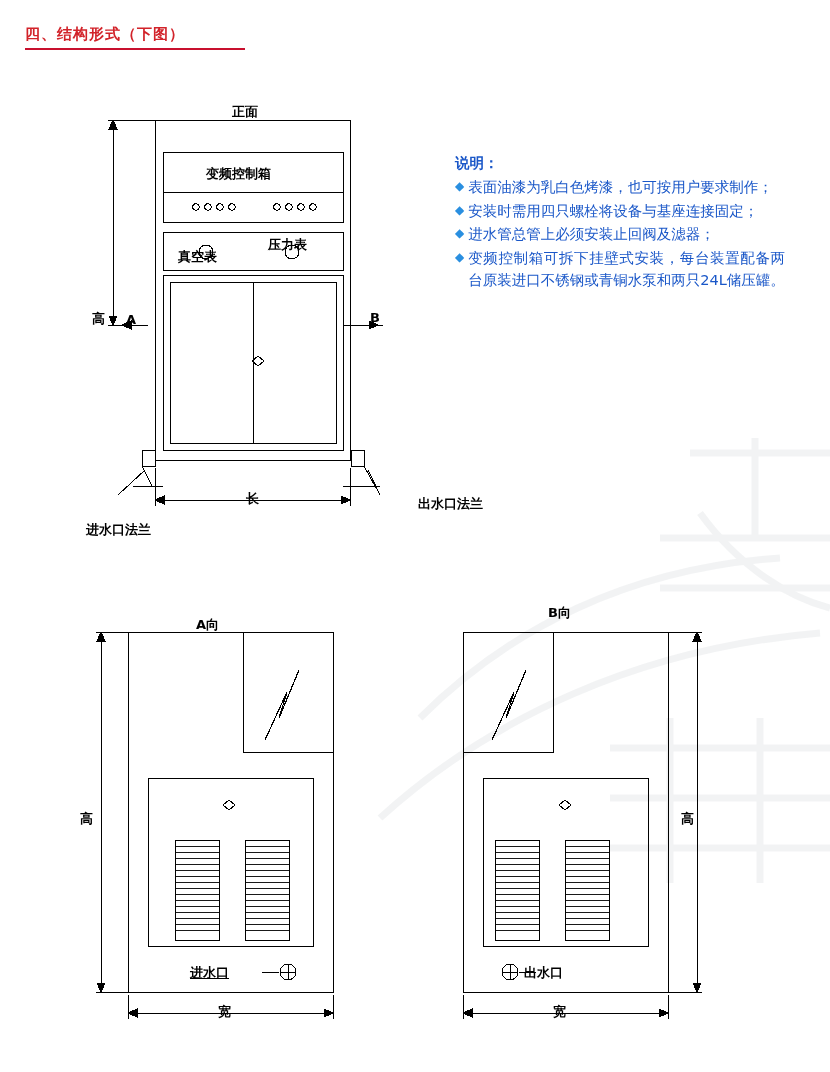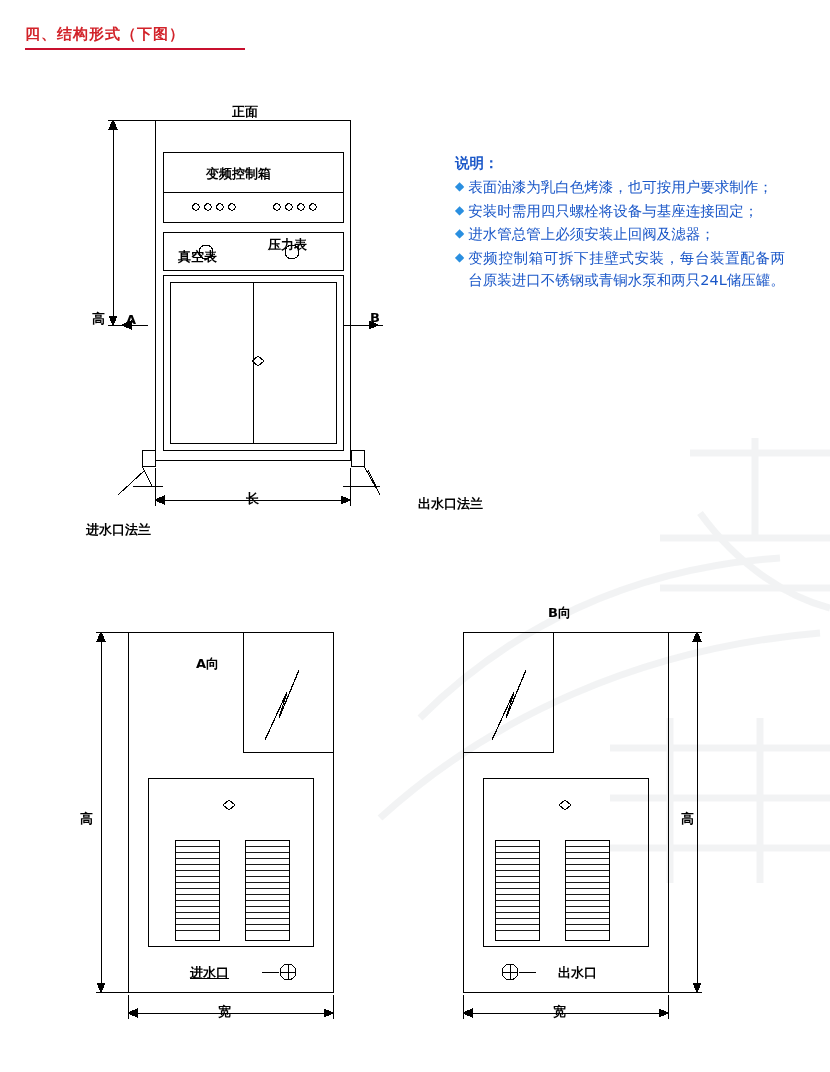--- a/index.html
+++ b/index.html
@@ -205,29 +205,29 @@
   <div class="lbl b" style="left:206px;top:165px;text-align:center;">变频控制箱</div>
   <div class="lbl b" style="left:178px;top:248px;">真空表</div>
   <div class="lbl b" style="left:268px;top:236px;">压力表</div>
   <div class="lbl b v" style="left:89px;top:300px;">高</div>
   <div class="lbl b" style="left:246px;top:490px;">长</div>
   <div class="lbl b" style="left:126px;top:312px;">A</div>
   <div class="lbl b" style="left:370px;top:310px;font-size:13px;">B</div>
   <div class="lbl b" style="left:62px;top:521px;margin-left:24px;">进水口法兰</div>
   <div class="lbl b" style="left:378px;top:495px;margin-left:40px;">出水口法兰</div>
 
-  <div class="lbl b" style="left:196px;top:616px;margin-top:39px;">A向</div>
+  <div class="lbl b" style="left:196px;top:616px;">A向</div>
   <div class="lbl b v" style="left:77px;top:800px;">高</div>
   <div class="lbl b" style="left:218px;top:1003px;">宽</div>
   <div class="lbl b" style="left:190px;top:964px;text-decoration:underline;">进水口</div>
 
   <div class="lbl b" style="left:548px;top:604px;">B向</div>
   <div class="lbl b v" style="left:678px;top:800px;">高</div>
   <div class="lbl b" style="left:553px;top:1003px;">宽</div>
-  <div class="lbl b" style="left:558px;top:964px;">出水口</div>
+  <div class="lbl b" style="left:524px;top:964px;">出水口</div>
 
   <div class="notes">
     <div class="notes-title">说明：</div>
     <div class="note">
       <span class="dia">◆</span>
       <span class="txt">表面油漆为乳白色烤漆，也可按用户要求制作；</span>
     </div>
     <div class="note">
       <span class="dia">◆</span>
       <span class="txt">安装时需用四只螺栓将设备与基座连接固定；</span>

